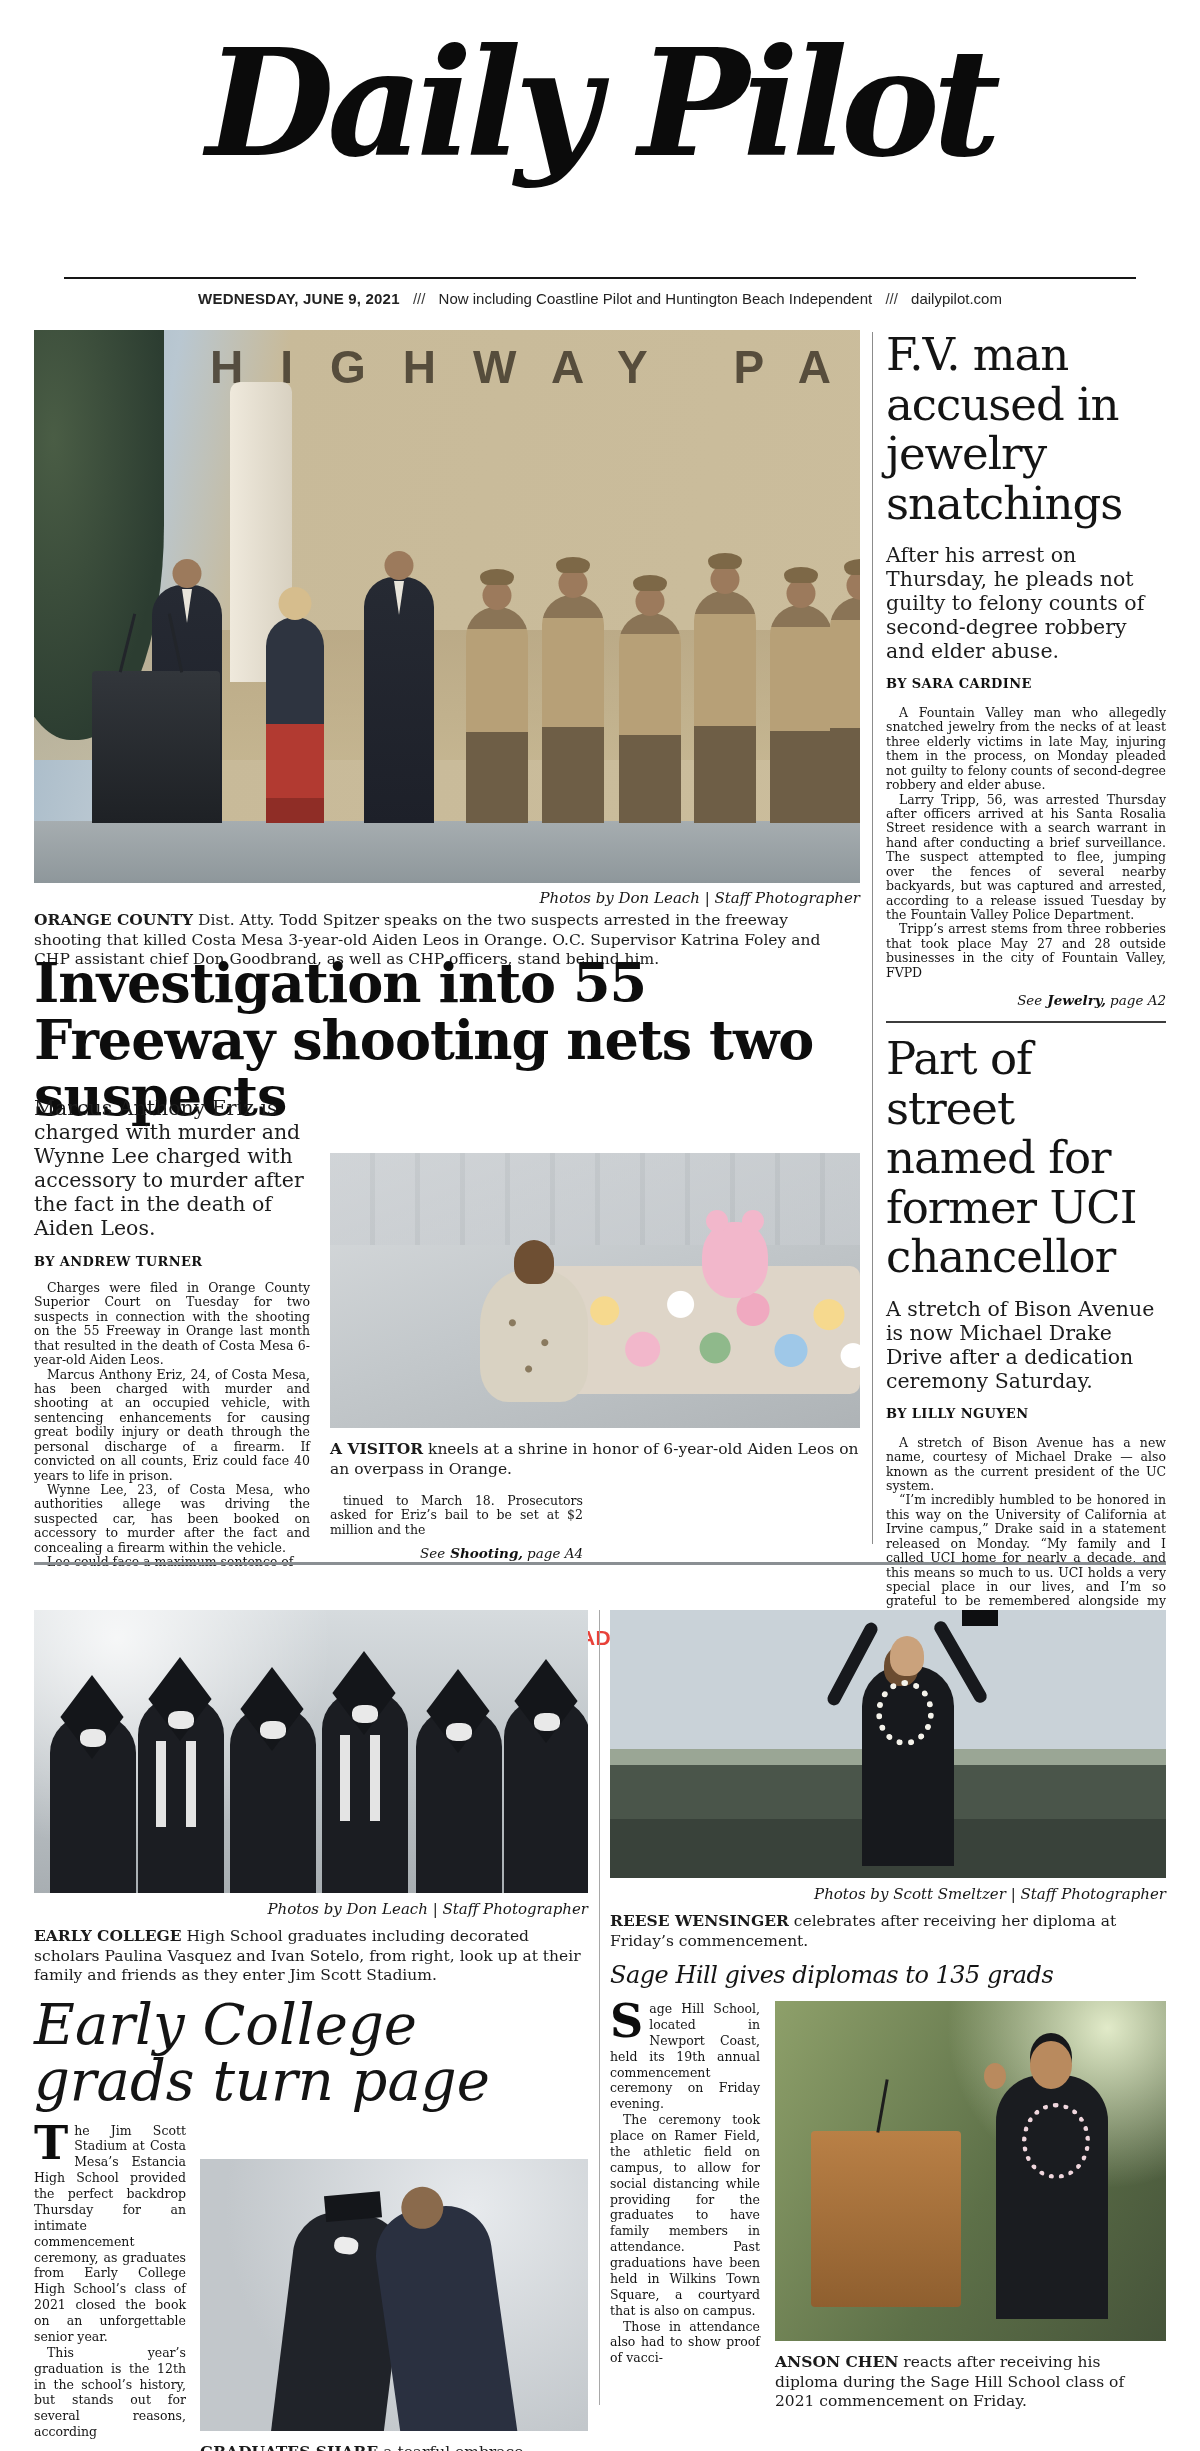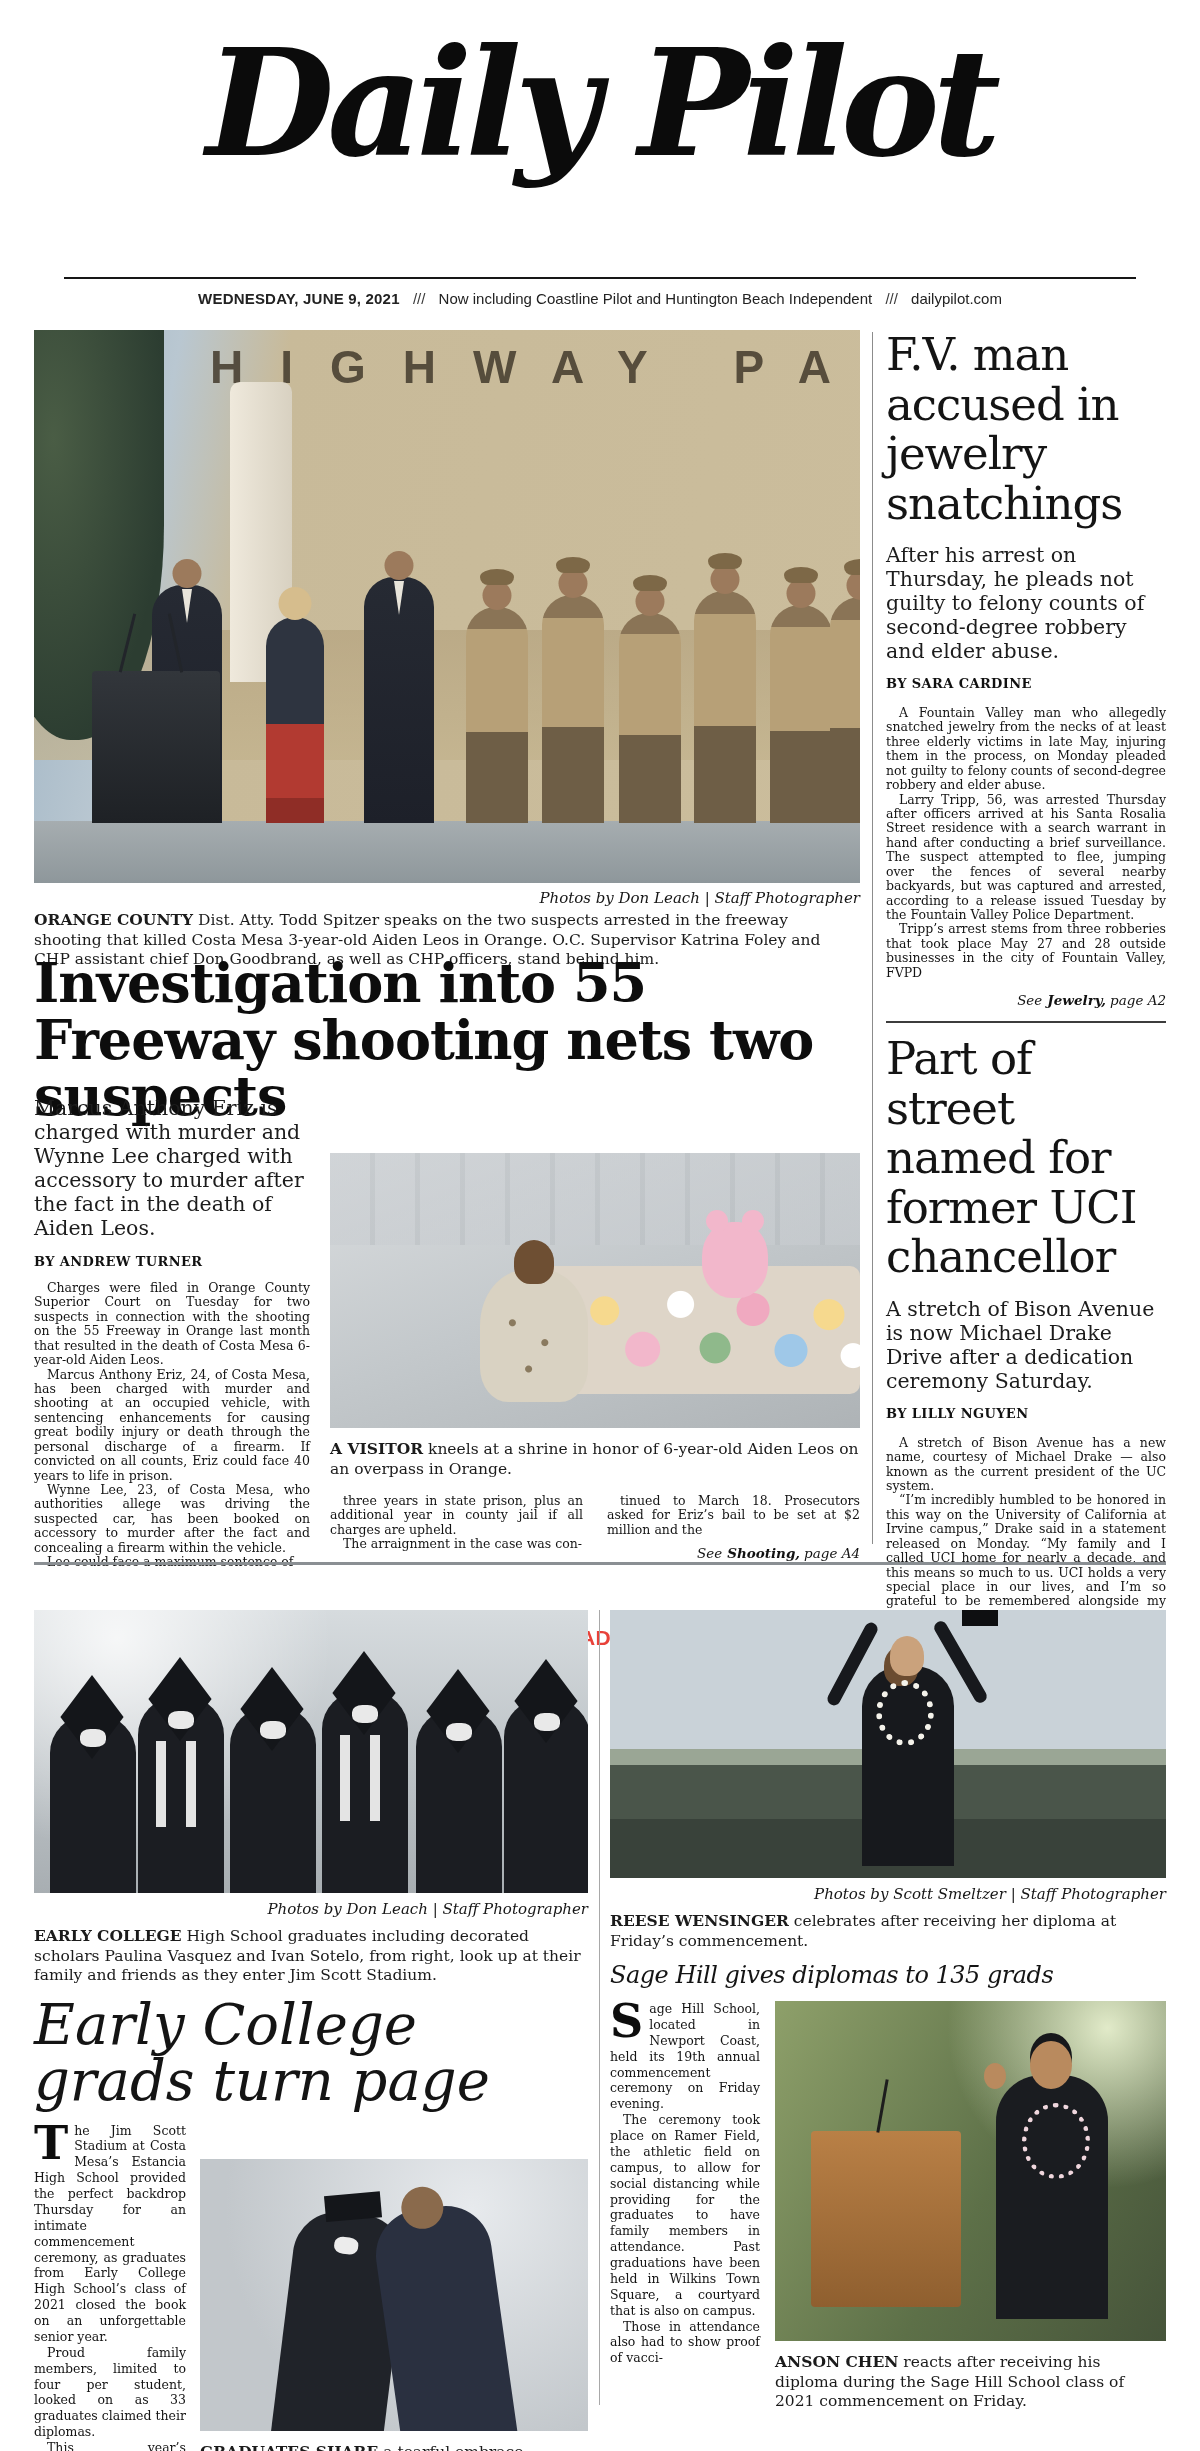--- a/index.html
+++ b/index.html
@@ -255,24 +255,20 @@
     <div id="mid-photo">
       <i class="sh-rail"></i>
       <i class="sh-plush"></i>
       <i class="sh-bear"></i>
       <i class="kneeler"></i>
     </div>
     <div id="mid-caption" class="caption">
       <span class="lead">A VISITOR</span><span> kneels at a shrine in honor of 6-year-old Aiden Leos on an overpass in Orange.</span>
     </div>
     <div id="mid-cols">
-      <div class="mcol body">
-        <p>three years in state prison, plus an additional year in county jail if all charges are upheld.</p>
-        <p>The arraignment in the case was con-</p>
-      </div>
       <div class="mcol">
         <div class="body">
           <p>tinued to March 18. Prosecutors asked for Eriz’s bail to be set at $2 million and the</p>
         </div>
         <div class="jump">
           <span>See</span><span class="name">Shooting,</span><span>page A4</span>
         </div>
       </div>
     </div>
   </div>
@@ -322,21 +318,20 @@
     </div>
     <div class="credit">Photos by Don Leach | Staff Photographer</div>
     <div class="caption">
       <span class="lead">EARLY COLLEGE</span><span> High School graduates including decorated scholars Paulina Vasquez and Ivan Sotelo, from right, look up at their family and friends as they enter Jim Scott Stadium.</span>
     </div>
     <div id="gl-headline" class="grad-h">Early College grads turn page</div>
     <div id="gl-row" class="gcol">
       <div class="gtext">
         <div class="body">
           <p class="nodent"><span class="dc">T</span><span>he Jim Scott Stadium at Costa Mesa’s Estancia High School provided the perfect backdrop Thursday for an intimate commencement ceremony, as graduates from Early College High School’s class of 2021 closed the book on an unforgettable senior year.</span></p>
-          <p>Proud family members, limited to four per student, looked on as 33 graduates claimed their diplomas.</p>
           <p>This year’s graduation is the 12th in the school’s history, but stands out for several reasons, according</p>
         </div>
 
       </div>
       <div id="gl-inner">
         <div id="gl-inner-photo">
           <i class="il-a"></i>
           <i class="il-b"></i>
         </div>
         <div class="caption">

